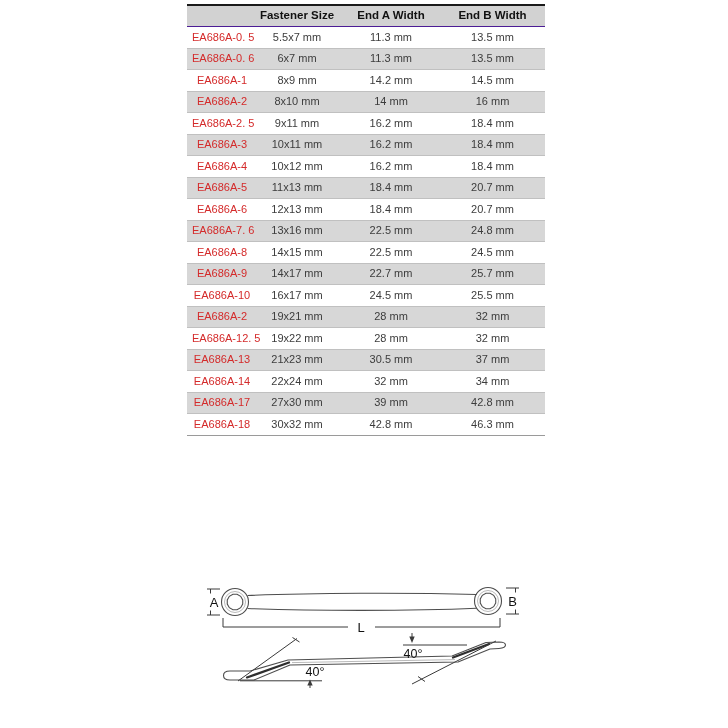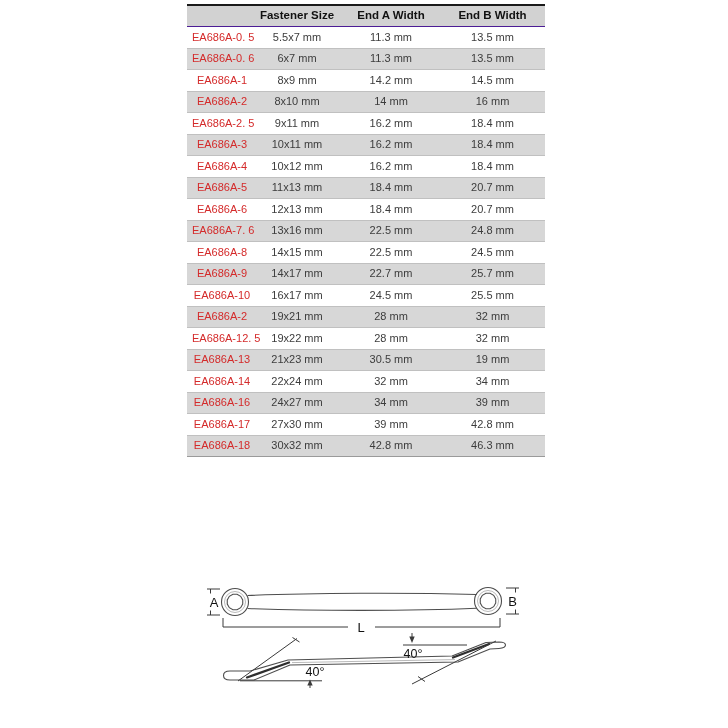--- a/index.html
+++ b/index.html
@@ -147,33 +147,27 @@
       <tr>
         <td class="model">EA686A-12. 5</td>
         <td>19x22 mm</td>
         <td>28 mm</td>
         <td>32 mm</td>
       </tr>
       <tr>
         <td class="model">EA686A-13</td>
         <td>21x23 mm</td>
         <td>30.5 mm</td>
-        <td>19 mm</td>
+        <td>37 mm</td>
       </tr>
       <tr>
         <td class="model">EA686A-14</td>
         <td>22x24 mm</td>
         <td>32 mm</td>
         <td>34 mm</td>
-      </tr>
-      <tr>
-        <td class="model">EA686A-16</td>
-        <td>24x27 mm</td>
-        <td>34 mm</td>
-        <td>39 mm</td>
       </tr>
       <tr>
         <td class="model">EA686A-17</td>
         <td>27x30 mm</td>
         <td>39 mm</td>
         <td>42.8 mm</td>
       </tr>
       <tr>
         <td class="model">EA686A-18</td>
         <td>30x32 mm</td>

